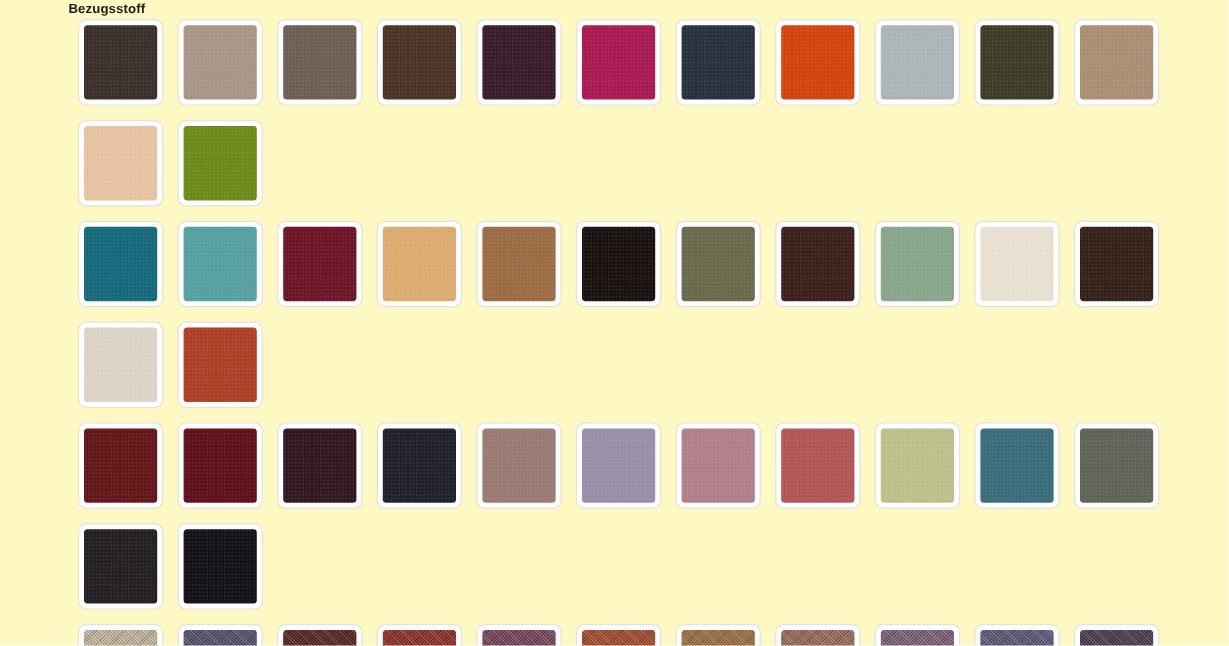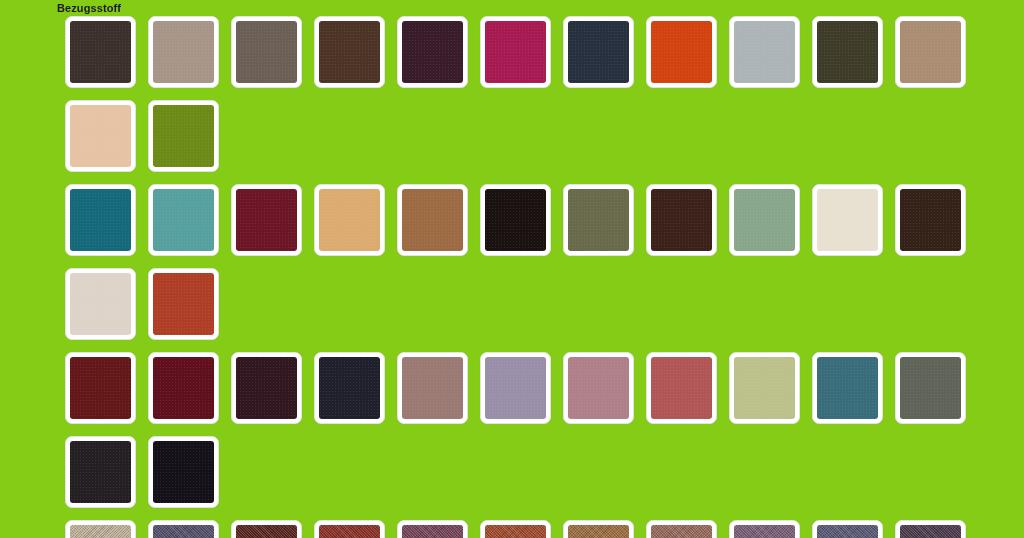--- a/index.html
+++ b/index.html
@@ -10,21 +10,21 @@
   body {
     width: 1024px;
     height: 538px;
     font-family: "Liberation Sans", sans-serif;
     overflow: hidden;
   }
   #root {
     position: relative;
     width: 1024px;
     height: 538px;
-    background: #84cc16;
+    background: #fef9c3;
   }
   .section-label {
     position: absolute;
     left: 57px;
     top: 1px;
     font-size: 11px;
     font-weight: bold;
     color: #1b1b1b;
     letter-spacing: 0.1px;
     line-height: 14px;

